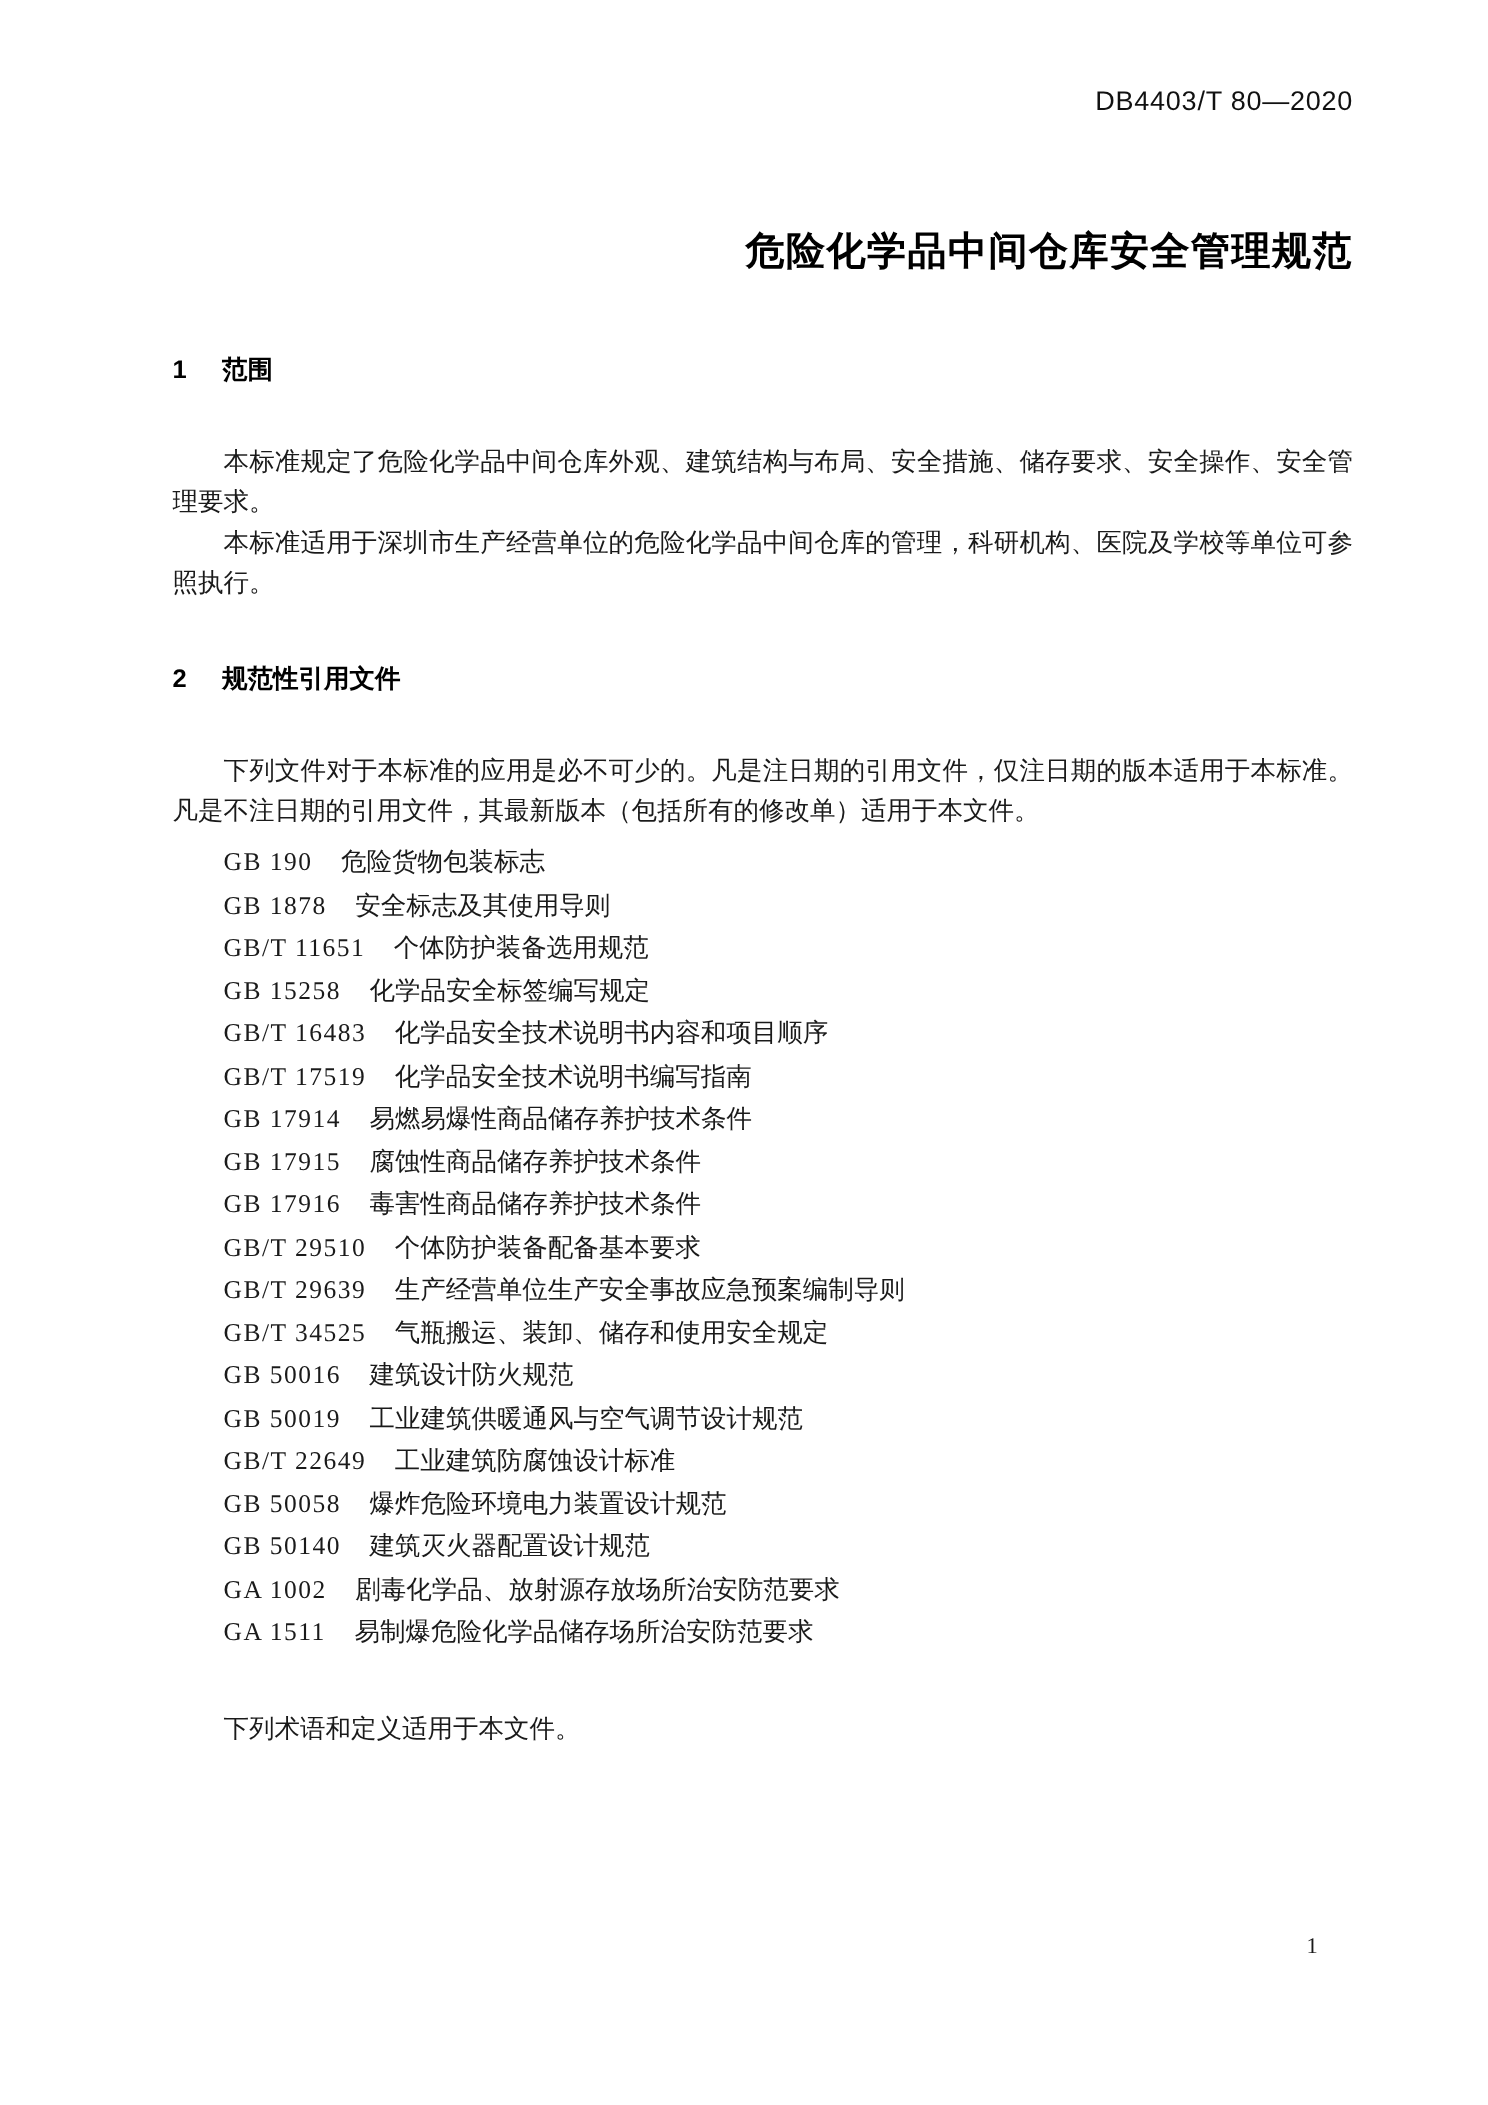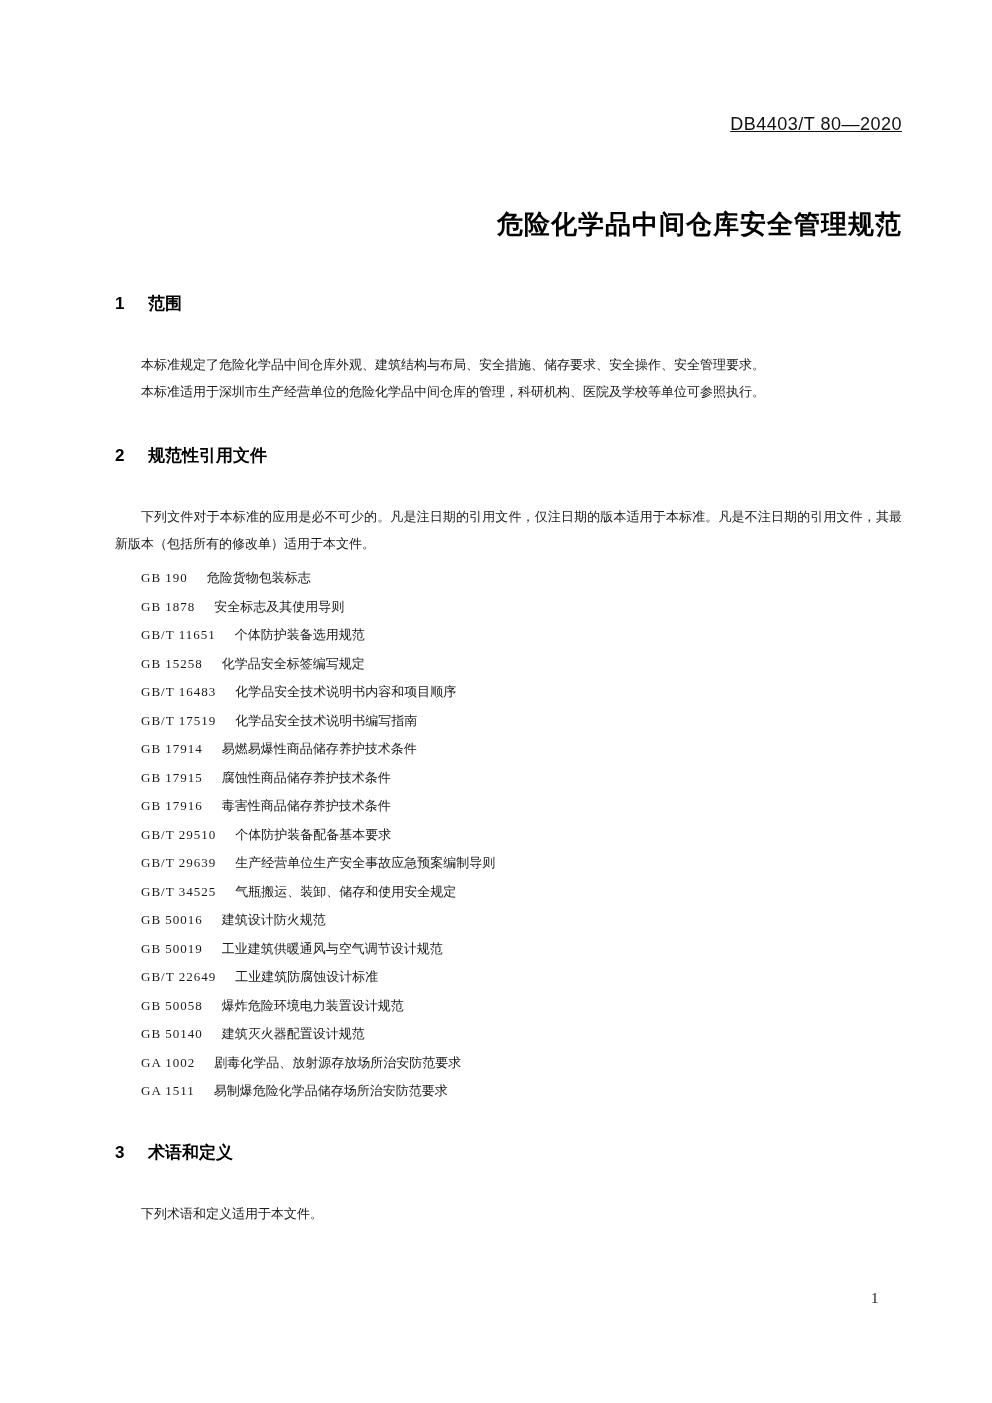--- a/index.html
+++ b/index.html
@@ -13,28 +13,27 @@
     height: 1403px;
     background: #ffffff;
     overflow: hidden;
     color: #1a1a1a;
     font-family: "Liberation Serif", "DejaVu Serif", serif;
   }
   .content {
     padding: 0 90px 0 115px;
   }
   .doc-number {
-    margin-top: 113px;
+    margin-top: 56px;
     text-align: right;
     font-family: "Liberation Sans", "DejaVu Sans", sans-serif;
     font-size: 18px;
     letter-spacing: 0.5px;
     line-height: 22px;
     color: #111;
-    text-decoration: underline;
   }
   .doc-title {
     margin-top: 72px;
     text-align: right;
     font-family: "Liberation Sans", "DejaVu Sans", sans-serif;
     font-weight: bold;
     font-size: 26px;
     letter-spacing: 1px;
     line-height: 34px;
     color: #000;
@@ -50,32 +49,32 @@
   .sec-heading .sec-num {
     display: inline-block;
     min-width: 16px;
     margin-right: 17px;
   }
   .sec-1 { margin-top: 52px; }
   .sec-2 { margin-top: 40px; }
   .sec-3 { margin-top: 36px; }
   .para {
     margin: 0;
-    font-size: 13px;
+    font-size: 17px;
     line-height: 27px;
     text-align: justify;
     text-indent: 2em;
     color: #1a1a1a;
   }
   .first-para { margin-top: 36px; }
   .ref-list {
     margin-top: 7px;
   }
   .ref-row {
-    font-size: 13px;
+    font-size: 17px;
     line-height: 28.5px;
     padding-left: 2em;
     white-space: nowrap;
     color: #1a1a1a;
   }
   .ref-code {
     display: inline-block;
     margin-right: 19px;
     letter-spacing: 1px;
   }
@@ -166,22 +165,19 @@
           <div class="ref-row">
             <span class="ref-code">GA 1002</span><span class="ref-title">剧毒化学品、放射源存放场所治安防范要求</span>
           </div>
           <div class="ref-row">
             <span class="ref-code">GA 1511</span><span class="ref-title">易制爆危险化学品储存场所治安防范要求</span>
           </div>
       </div>
     </section>
 
     <section>
-      <h2 class="sec-heading sec-3">
-        <span class="sec-num">3</span><span>术语和定义</span>
-      </h2>
       <p class="para first-para">下列术语和定义适用于本文件。</p>
     </section>
 
   </div>
 
   <div class="page-number">1</div>
 </div>
 
 </body></html>

